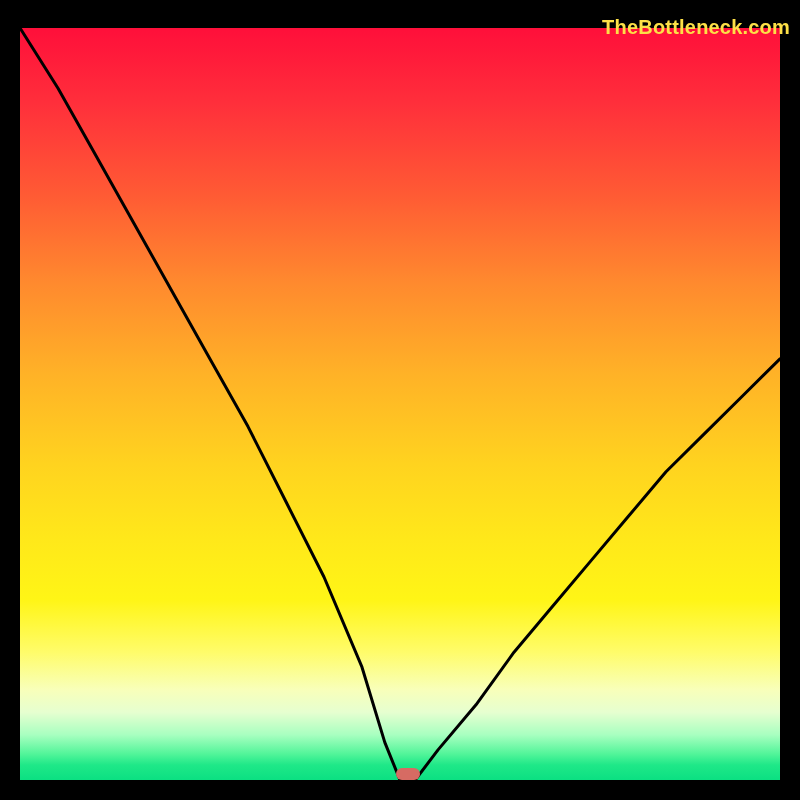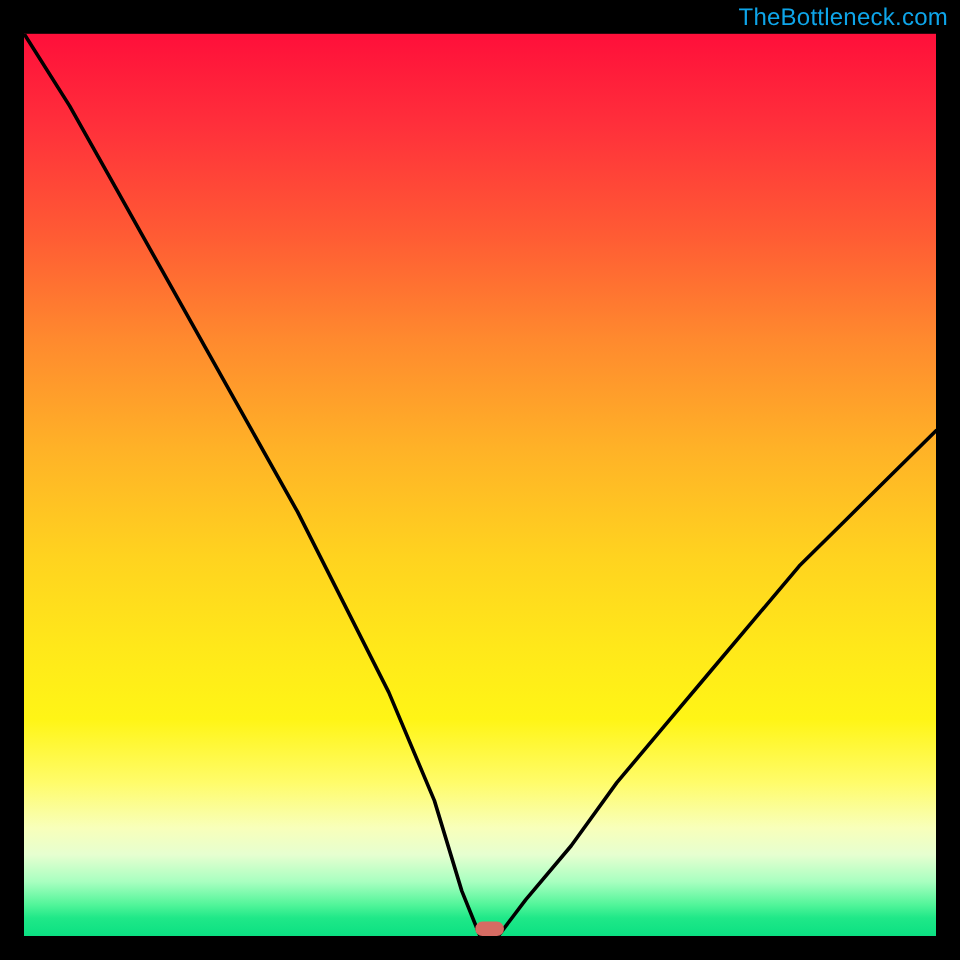--- a/index.html
+++ b/index.html
@@ -12,25 +12,25 @@
     font-family: Arial, Helvetica, sans-serif;
   }
   .frame {
     position: relative;
     width: 800px;
     height: 800px;
     background: #000;
   }
   .watermark {
     position: absolute;
-    top: 4px;
+    top: 16px;
     right: 10px;
-    color: #0ea5e9;
+    color: #fde047;
     font-size: 20px;
-    font-weight: 400;
+    font-weight: 700;
     letter-spacing: 0.2px;
     z-index: 10;
   }
   .plot-area {
     position: absolute;
     left: 20px;
     top: 28px;
     width: 760px;
     height: 752px;
     overflow: hidden;

